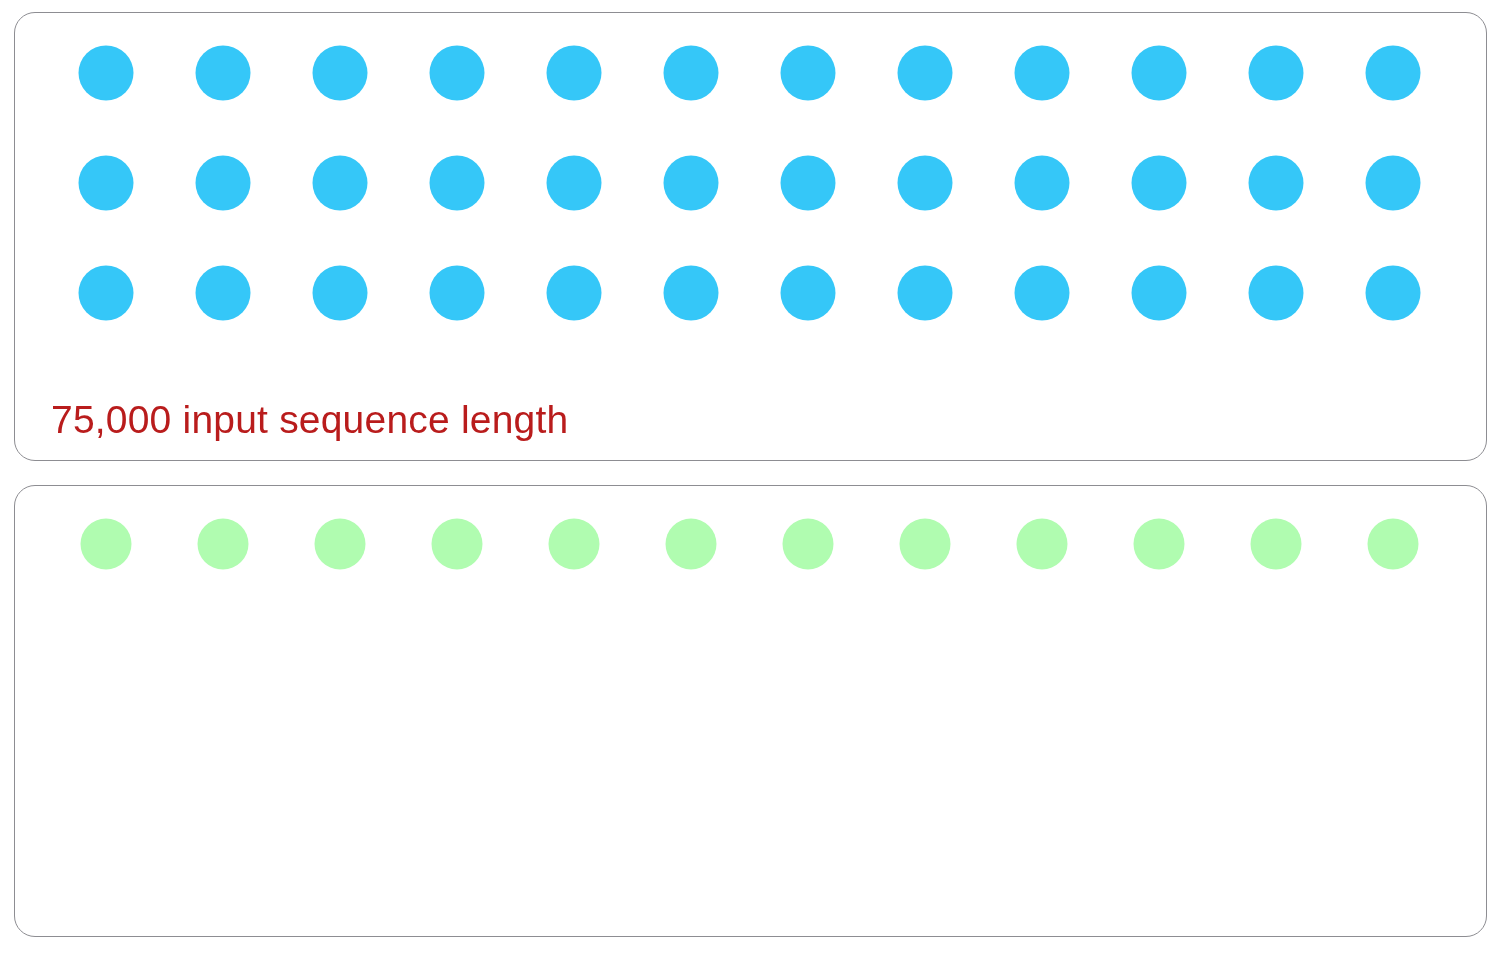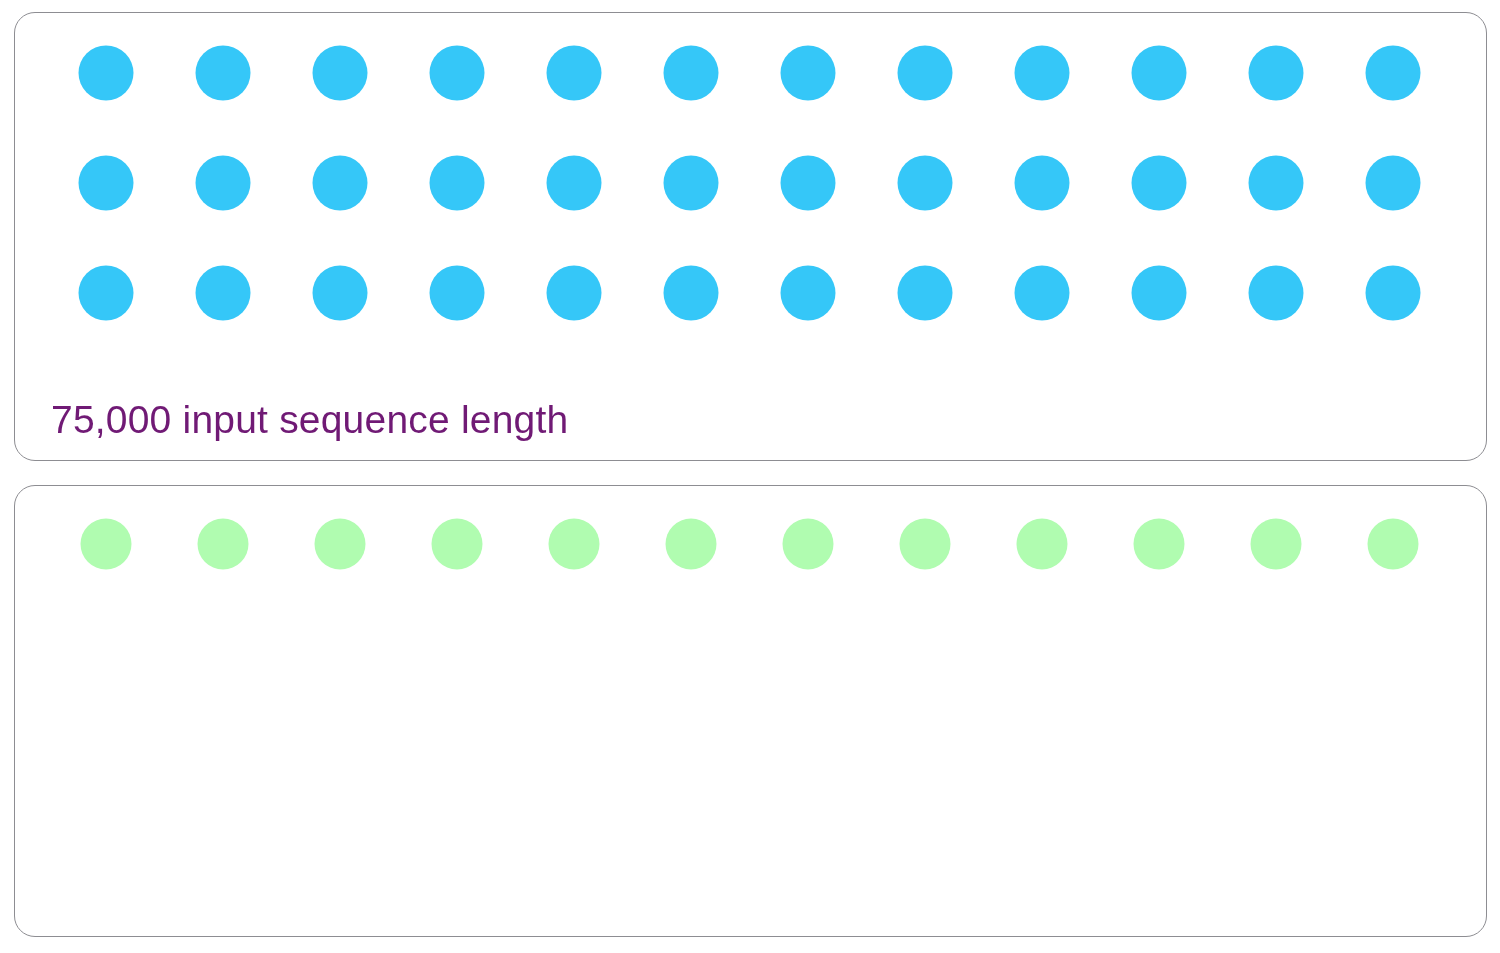--- a/index.html
+++ b/index.html
@@ -80,21 +80,21 @@
   .dot--output {
     width: 51px;
     height: 51px;
     background: #b0fcb0;
   }
 
   
   .caption {
     position: absolute;
     left: 36px;
-    color: #701a75;
+    color: #b91c1c;
     font-family: "Liberation Sans", sans-serif;
     font-size: 39px;
     font-weight: 400;
     letter-spacing: 0.2px;
     white-space: nowrap;
   }
 
   .caption--input  { top: 385px; }
 </style>
 </head>

